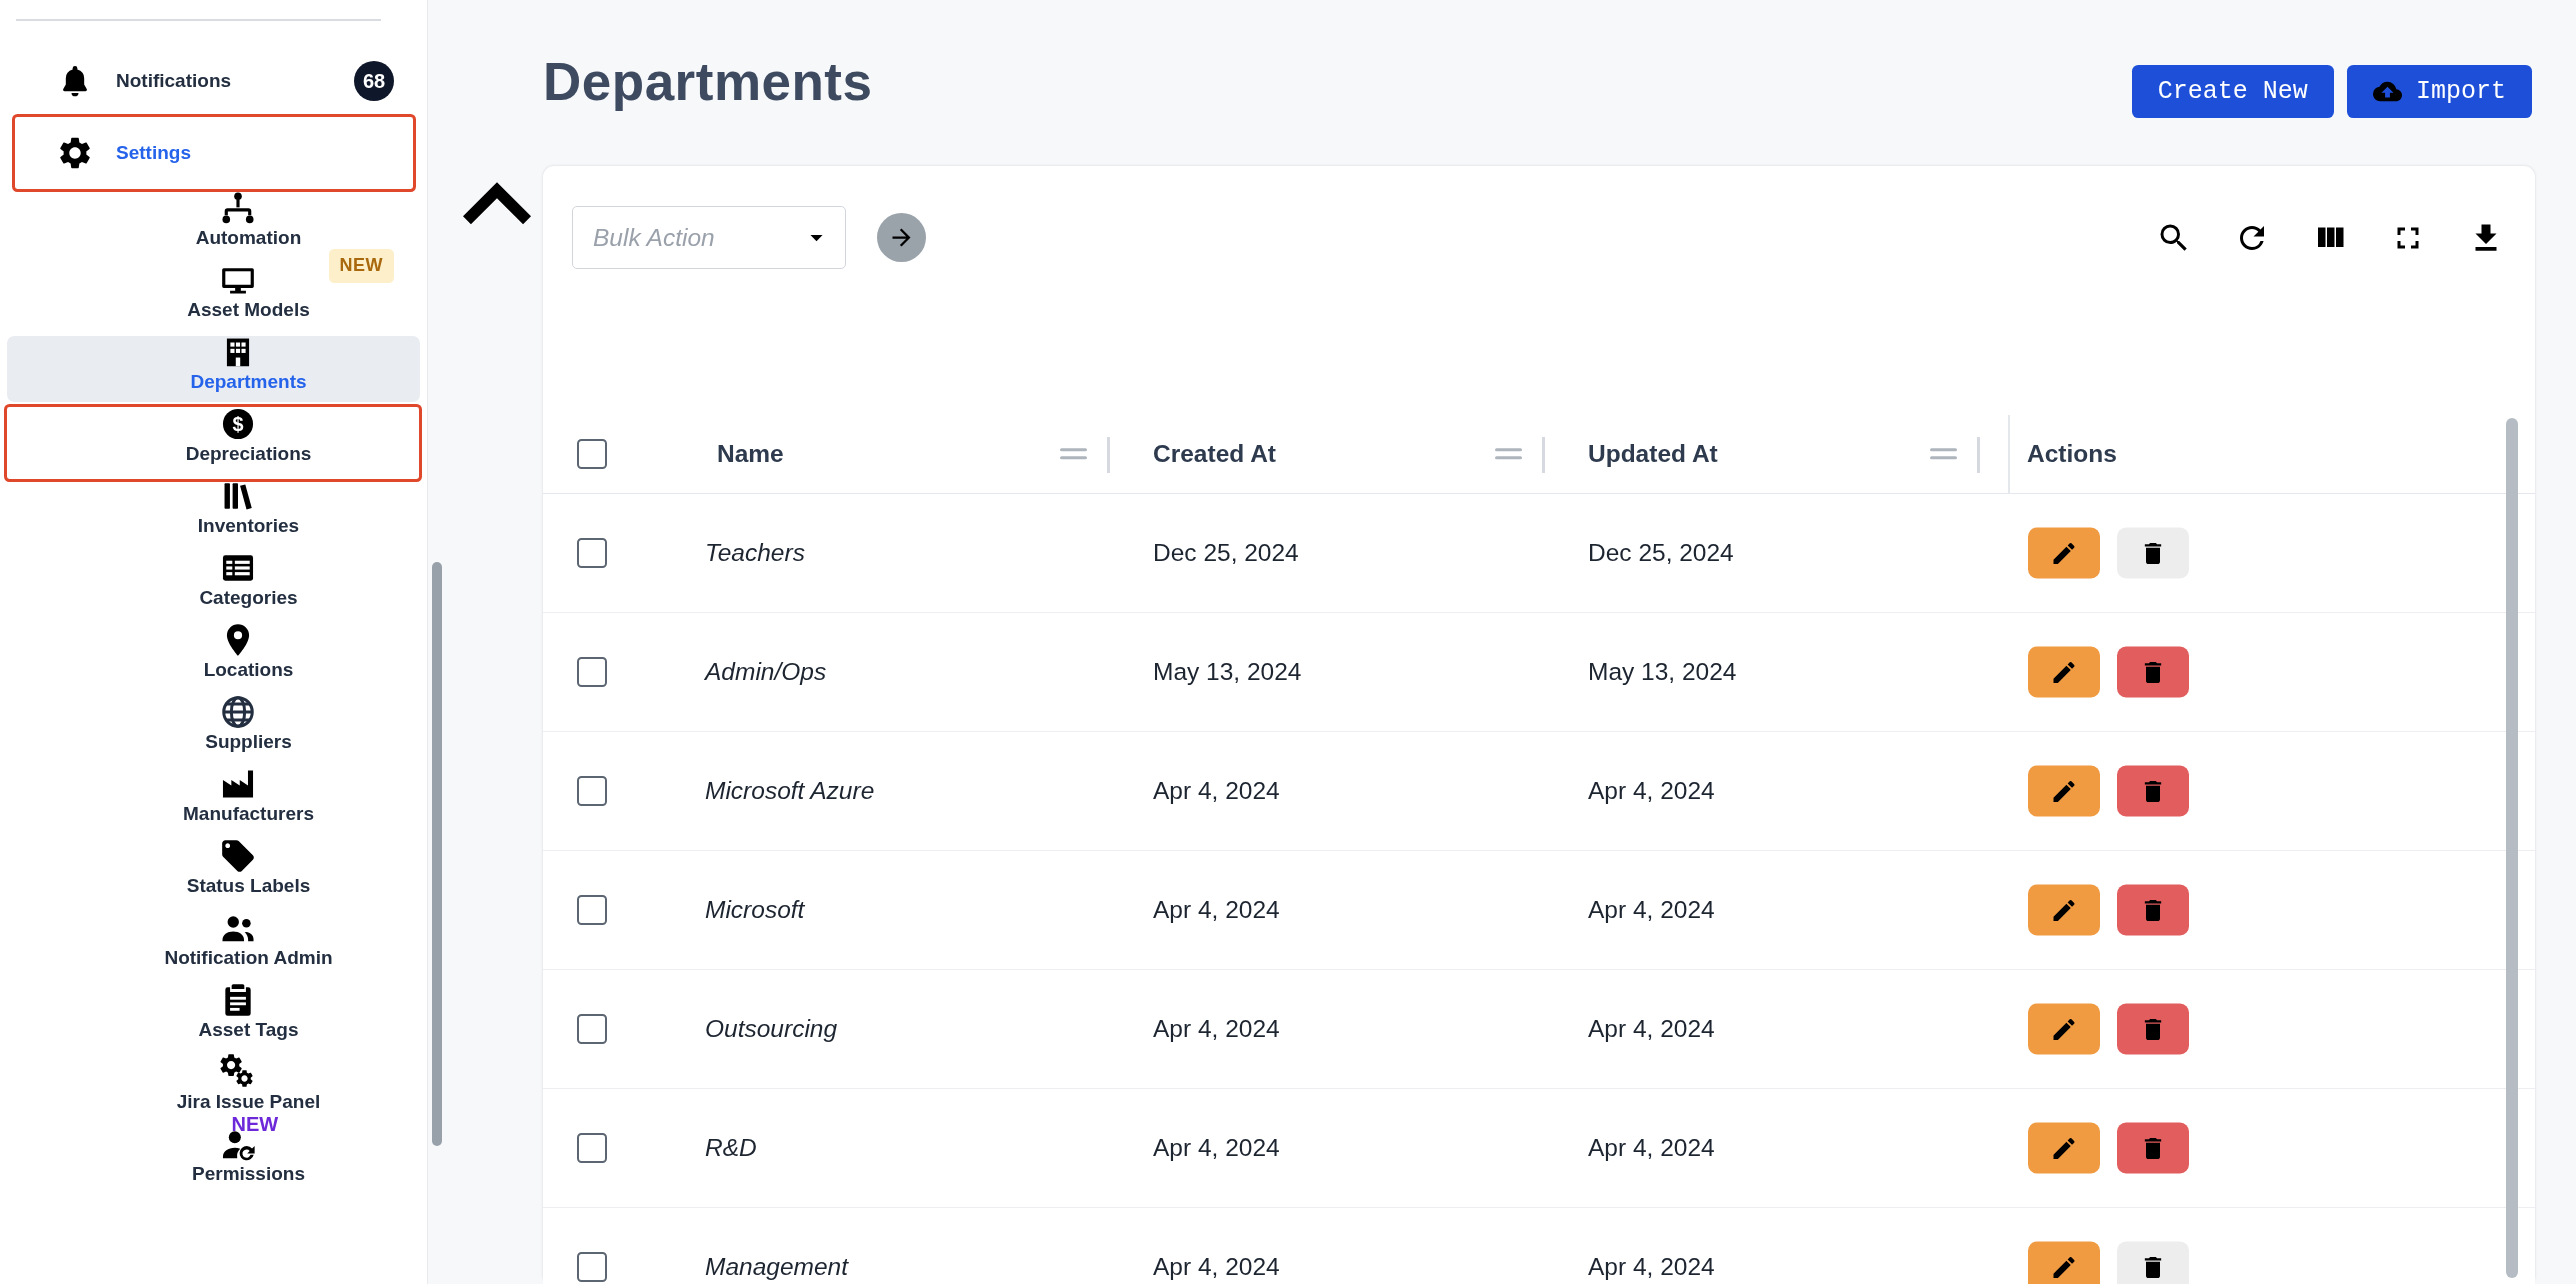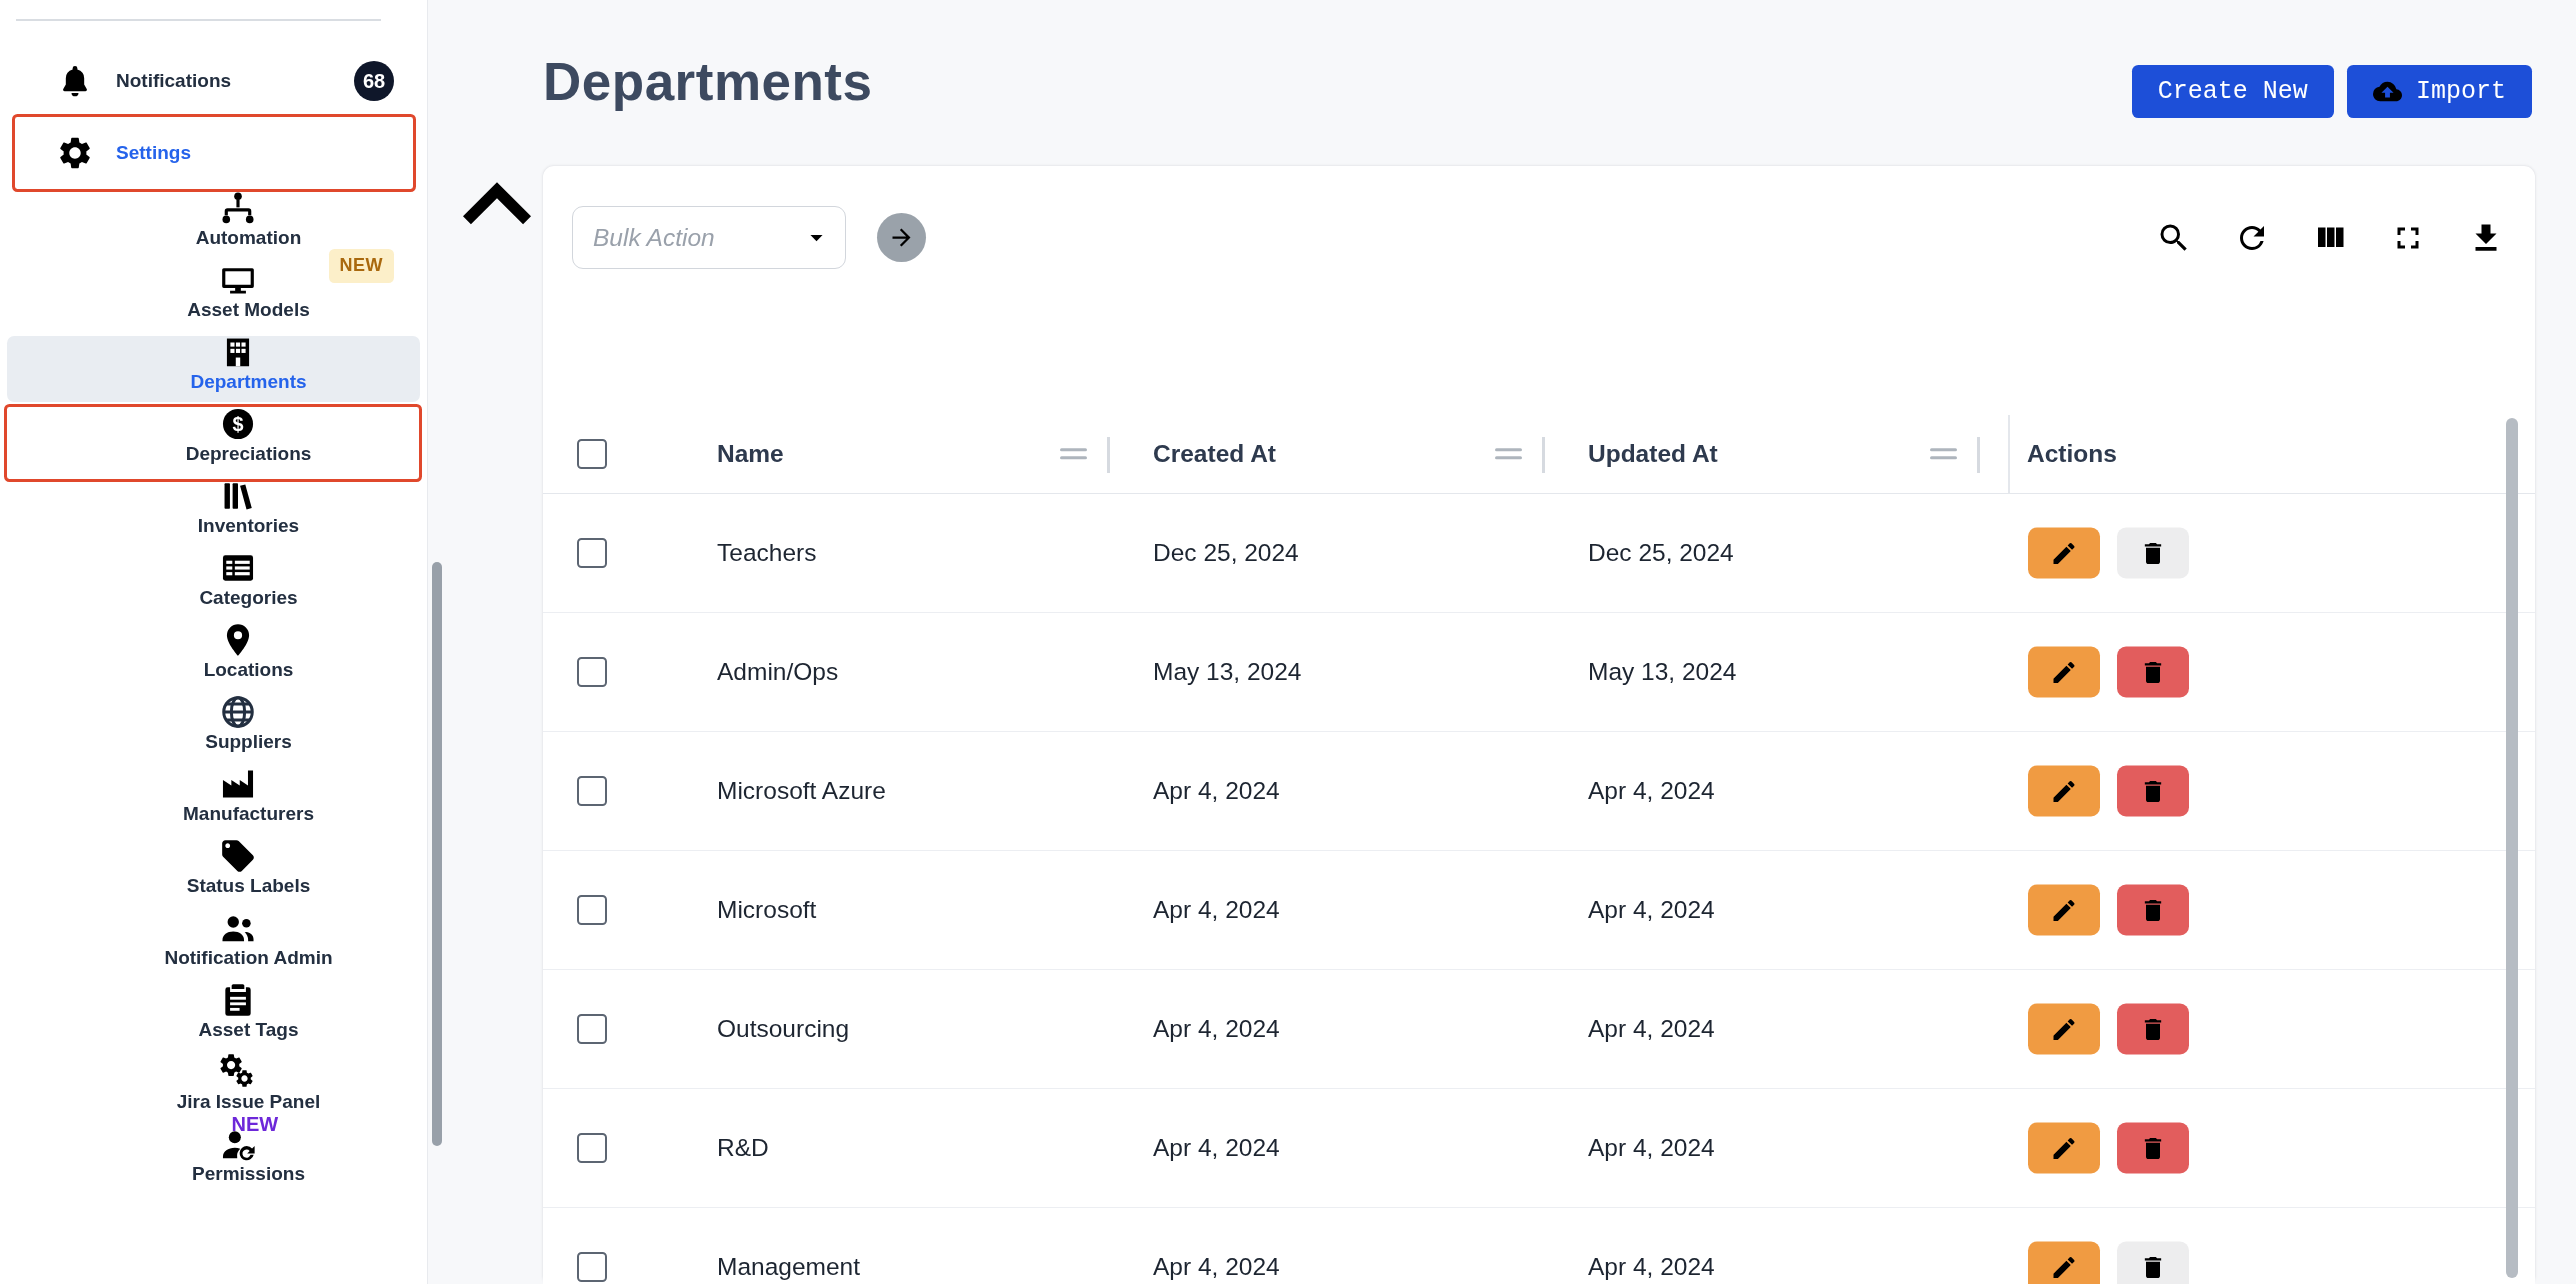--- a/index.html
+++ b/index.html
@@ -28,21 +28,21 @@
   #ann-departments { left:3.6px; top:404px; width:418px; height:78px; }
   .side-scroll { position:absolute; left:432px; top:562px; width:10px; height:584px; background:#98a0a9; border-radius:5.4px; z-index:7; }
 
   
   .page-title { position:absolute; left:543px; top:51px; font-size:53px; font-weight:700; color:#3d4a60; letter-spacing:0.5px; }
   .header-buttons { position:absolute; top:65px; right:44px; display:flex; gap:13.6px; }
   .btn-blue { height:53px; padding:0 26px; background:#1d4fd8; color:#fff; font-size:25px; font-weight:500; border:none; border-radius:6.3px; display:flex; align-items:center; gap:13.6px; cursor:pointer; font-family:Liberation Mono, monospace; }
 
   
   .card { position:absolute; left:543px; top:166px; width:1992px; height:1119px; background:#fff; border-radius:11px; box-shadow:0 0.9px 3.6px rgba(16,24,40,.10), 0 0.9px 1.8px rgba(16,24,40,.06); }
-  .bulk { position:absolute; left:29px; top:40px; width:274px; height:63px; border:1.8px solid #d2d6dc; border-radius:11px; display:flex; align-items:center; padding:0 14.5px 0 20px; color:#9aa1ab; font-size:24.5px; font-style:italic; background:#fff; cursor:pointer; }
+  .bulk { position:absolute; left:29px; top:40px; width:274px; height:63px; border:1.8px solid #d2d6dc; border-radius:5px; display:flex; align-items:center; padding:0 14.5px 0 20px; color:#9aa1ab; font-size:24.5px; font-style:italic; background:#fff; cursor:pointer; }
   .bulk .caret { margin-left:auto; width:29px; height:29px; color:#9aa1ab; }
   .go-btn { position:absolute; left:334px; top:47px; width:49px; height:49px; border-radius:50%; background:#9aa2aa; border:none; color:#fff; display:flex; align-items:center; justify-content:center; cursor:pointer; }
   .tool-icons { position:absolute; top:40px; right:31px; height:63px; display:flex; align-items:center; gap:42px; }
   .ticon { width:36px; height:36px; color:#3e4752; background:none; border:none; padding:0; cursor:pointer; }
   .ticon svg { width:100%; height:100%; }
 
   
   .pagination { position:absolute; top:326px; right:30px; height:65px; display:flex; align-items:center; font-size:24.5px; color:#3a4354; }
   .pg-label { margin-right:27px; }
   .pg-value { display:flex; align-items:center; gap:7.2px; margin-right:60px; cursor:pointer; }
@@ -58,21 +58,21 @@
   .table { position:absolute; left:0; top:249px; right:0; bottom:0; }
   .thead { position:relative; height:79px; border-bottom:1.8px solid #e4e7ec;text-align:center; }
   .th { position:absolute; top:50%; transform:translateY(-50%); font-size:24.5px; font-weight:700; color:#2e3a4e; }
   .cbox { position:absolute; left:34px; top:50%; transform:translateY(-50%); width:30px; height:30px; border:2.3px solid #5c6572; border-radius:4.5px; background:#fff; cursor:pointer; }
   .handle { position:absolute; top:50%; transform:translateY(-50%); width:27px; cursor:grab; }
   .handle i { display:block; height:2.7px; background:#aeb5bd; margin:5.4px 0; border-radius:1.8px; }
   .vsep { position:absolute; top:22px; width:2.7px; height:36px; background:#d6dae0; cursor:col-resize; }
   .actions-border { position:absolute; left:1465px; top:0; bottom:0; width:1.8px; background:#e4e7ec; }
   .trow { position:relative; height:119px; border-bottom:1.8px solid #eceef2; background:#fff; }
   .td { position:absolute; top:50%; transform:translateY(-50%); font-size:24.5px; color:#1d2531; }
-  .td-name { left:174px; } .td-created { left:610px; } .td-updated { left:1045px; }
+  .td-name { left:162px;font-style:italic; } .td-created { left:610px; } .td-updated { left:1045px; }
   .act { position:absolute; top:50%; transform:translateY(-50%); width:72px; height:51px; border:none; border-radius:9px; color:#fff; display:flex; align-items:center; justify-content:center; cursor:pointer; }
   .act svg { width:28px; height:28px; }
   .act.edit { left:1485px; background:#f09b42; }
   .act.del { left:1574px; background:#e25d5d; }
   .act.del.disabled { background:#ededee; color:#a6abb2; }
   .tbl-scroll { position:absolute; right:17px; top:2.7px; bottom:7.2px; width:11.8px; background:#b6bcc3; border-radius:6.3px; cursor:pointer; }
 </style>
 </head>
 <body>
 

